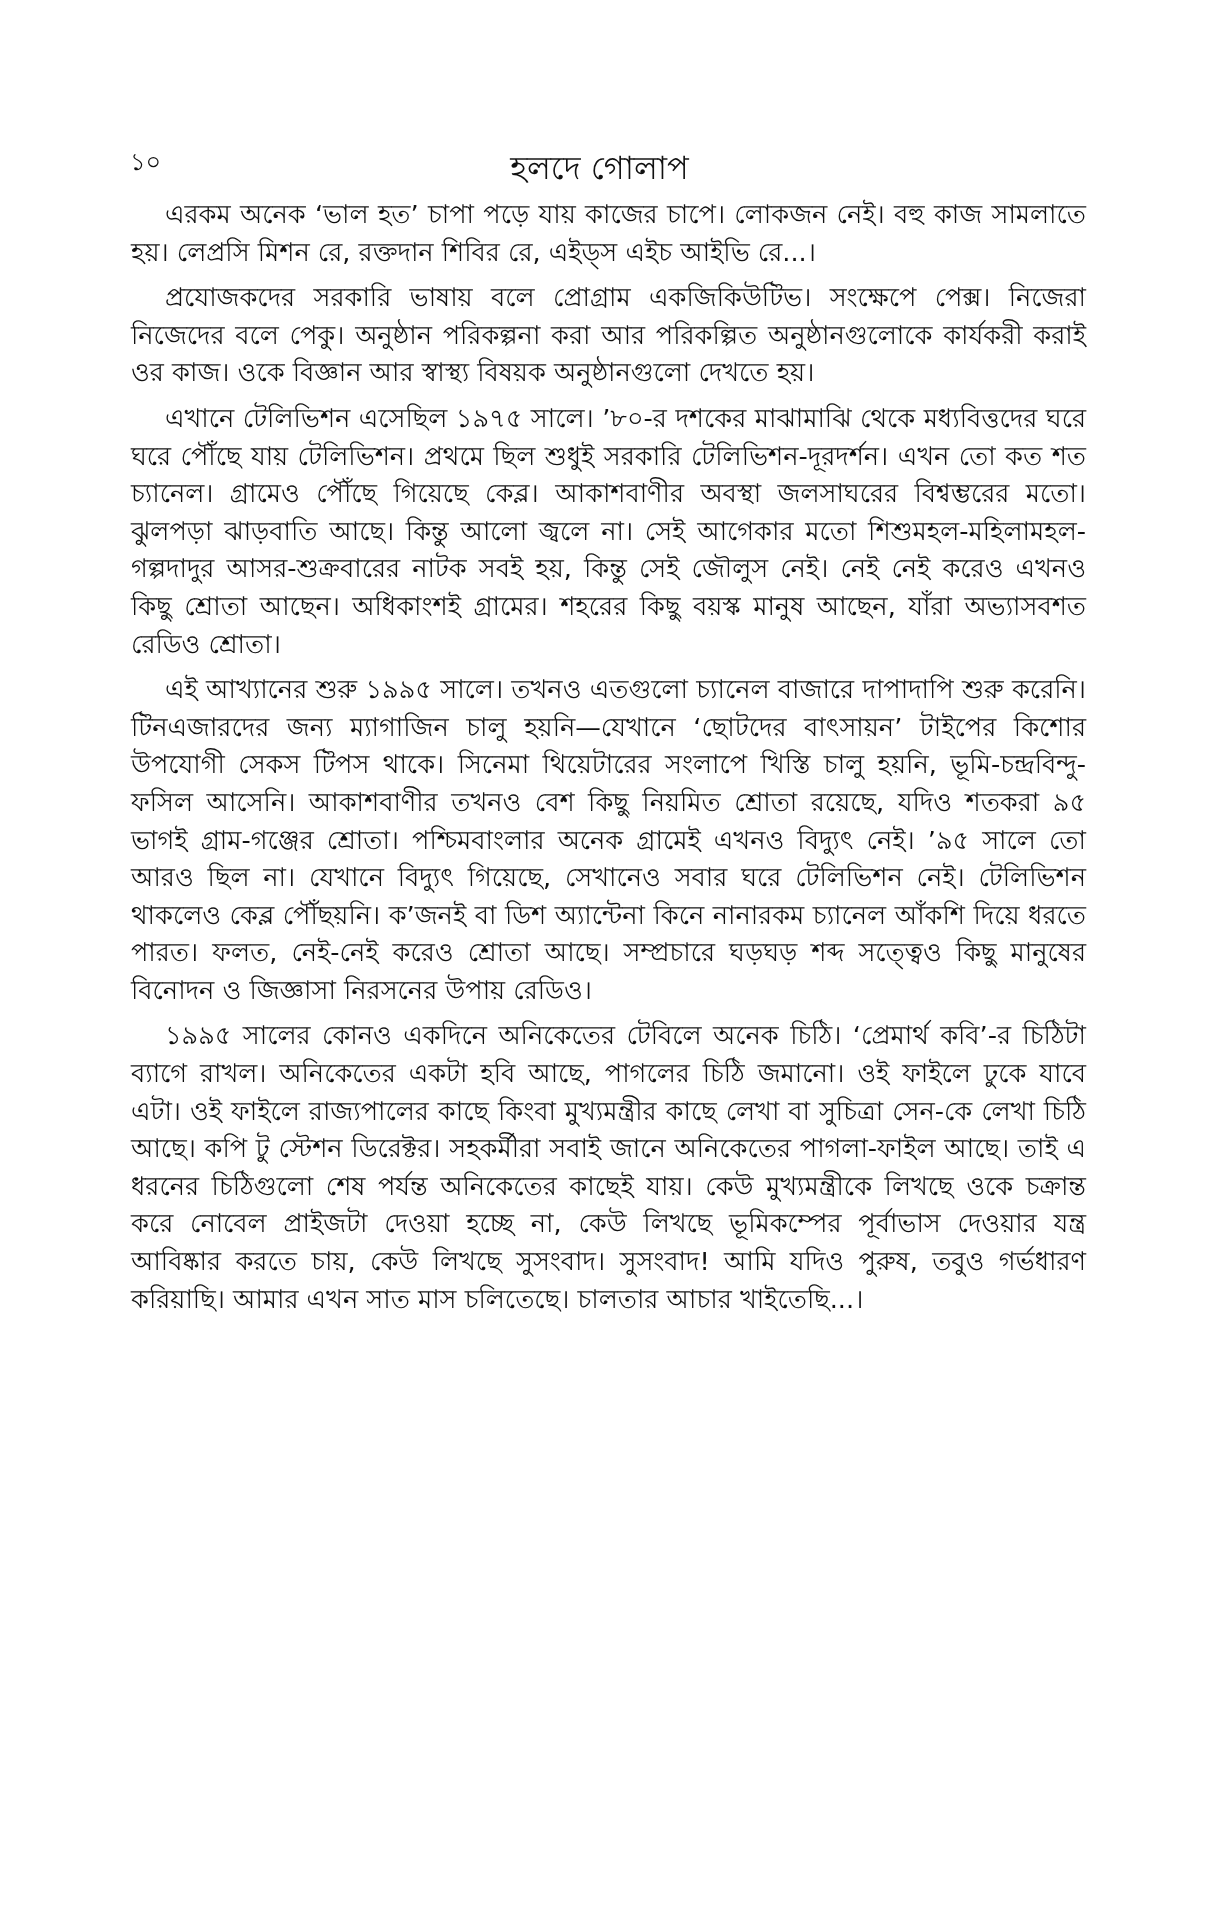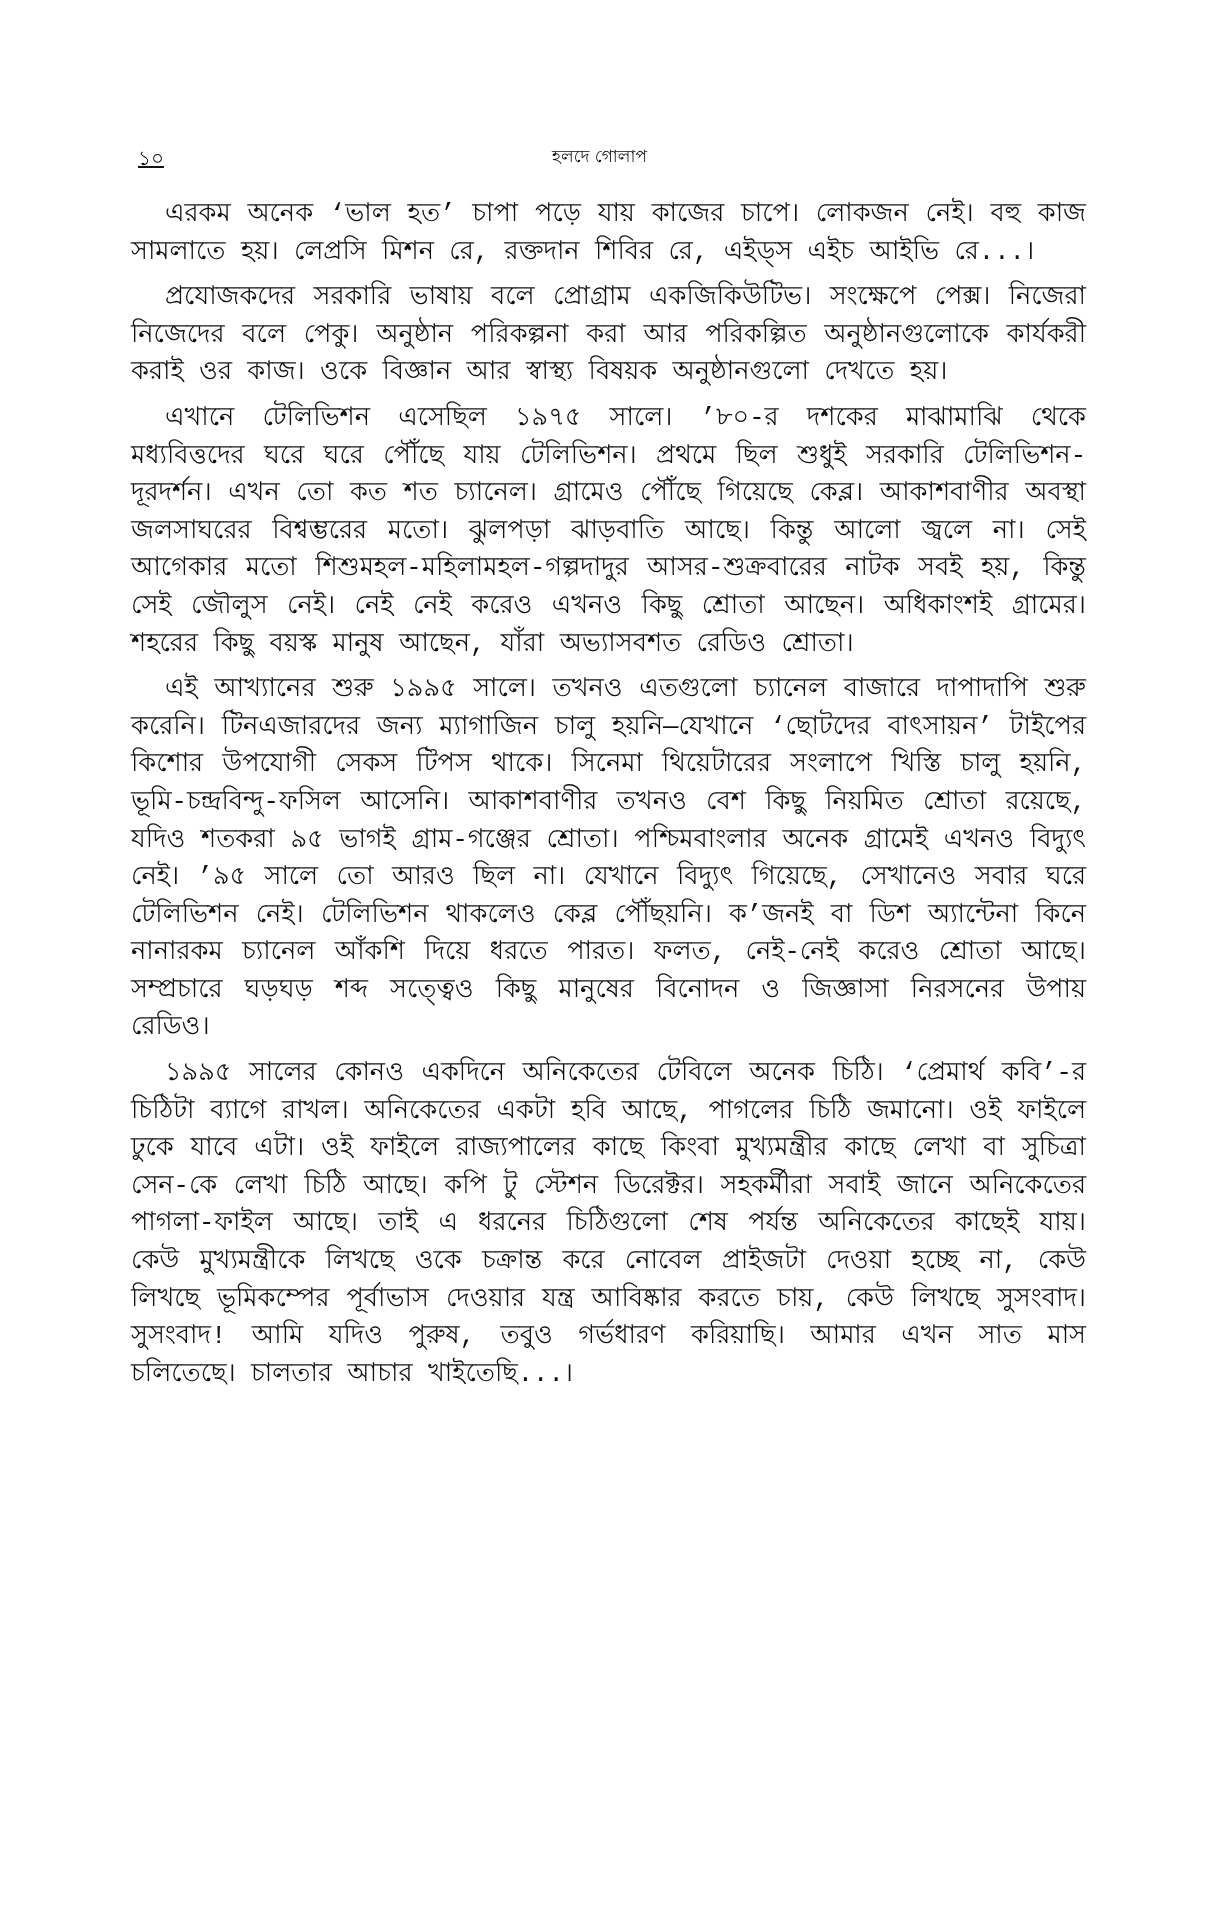--- a/index.html
+++ b/index.html
@@ -3,27 +3,27 @@
 <meta charset="utf-8">
 <style>
   html, body { margin: 0; padding: 0; }
   body {
     width: 1214px; height: 1925px; background: #ffffff; color: #111111;
     font-family: "DejaVu Sans", sans-serif; position: relative; overflow: hidden;
   }
   .page-header {
     position: absolute; top: 143px; left: 130px; width: 955px; height: 40px;
   }
-  .page-number { position: absolute; left: 8px; top: 0; font-size: 20px; text-decoration: underline; }
-  .running-title { position: absolute; left: 0; right: 16px; top: 0; text-align: center; font-size: 17px; }
+  .page-number { position: absolute; left: 0; top: 0; font-size: 24px; }
+  .running-title { position: absolute; left: 0; right: 16px; top: 0; text-align: center; font-size: 32px; }
   .body-text {
     position: absolute; top: 196px; left: 131px; width: 955px;
     font-size: 25.6px; line-height: 37.6px; text-align: justify;
   }
-  .para { margin: 0 0 8px 0; text-indent: 34px; font-family: Liberation Mono, monospace; }
+  .para { margin: 0 0 8px 0; text-indent: 34px; }
 </style>
 </head>
 <body>
 
 <div class="page-header">
   <span class="page-number">১০</span>
   <div class="running-title">হলদে গোলাপ</div>
 </div>
 
 <div class="body-text">

